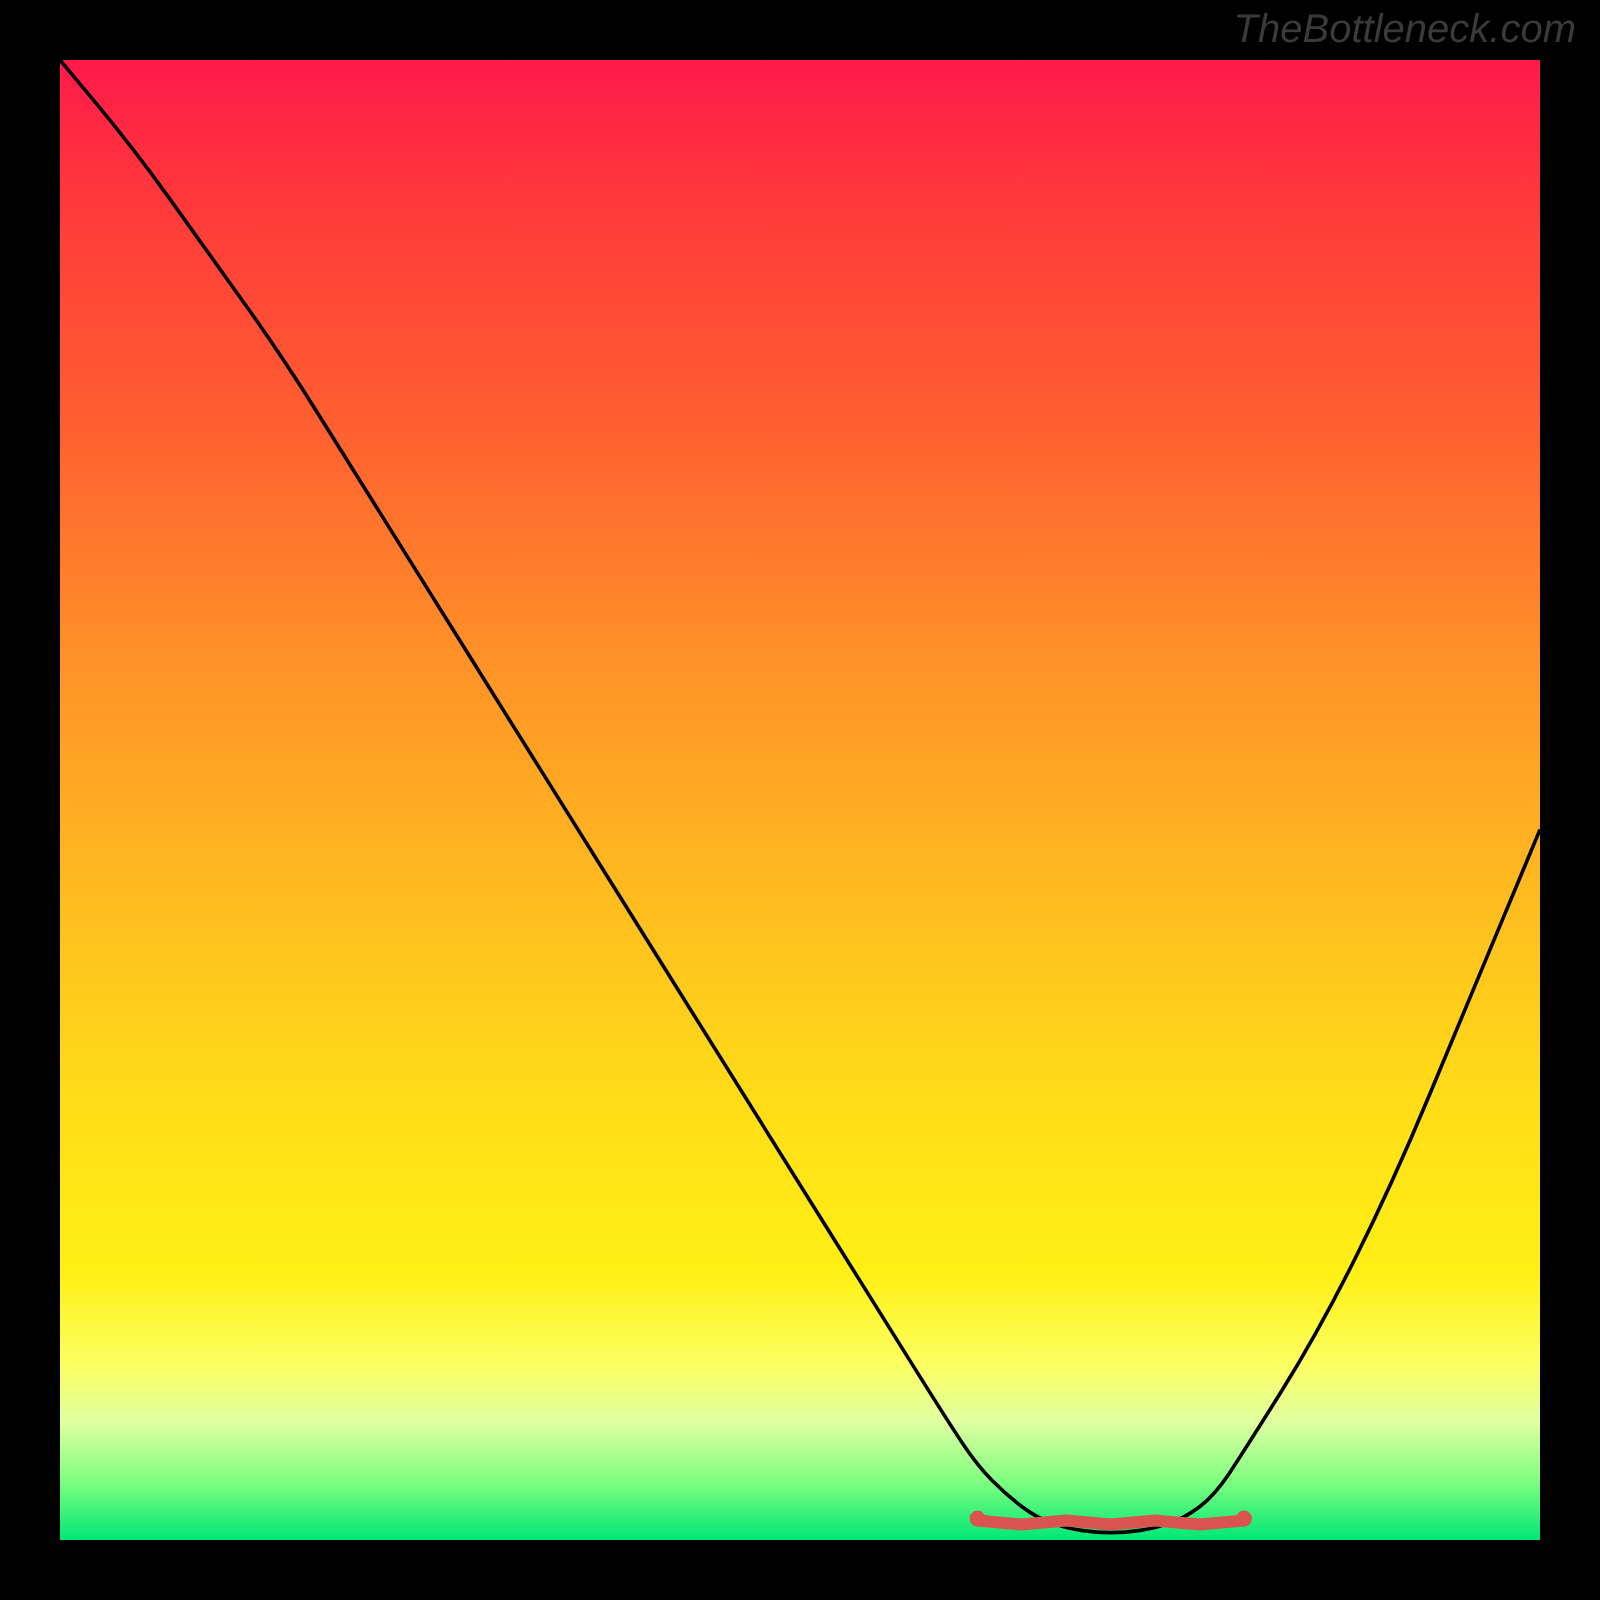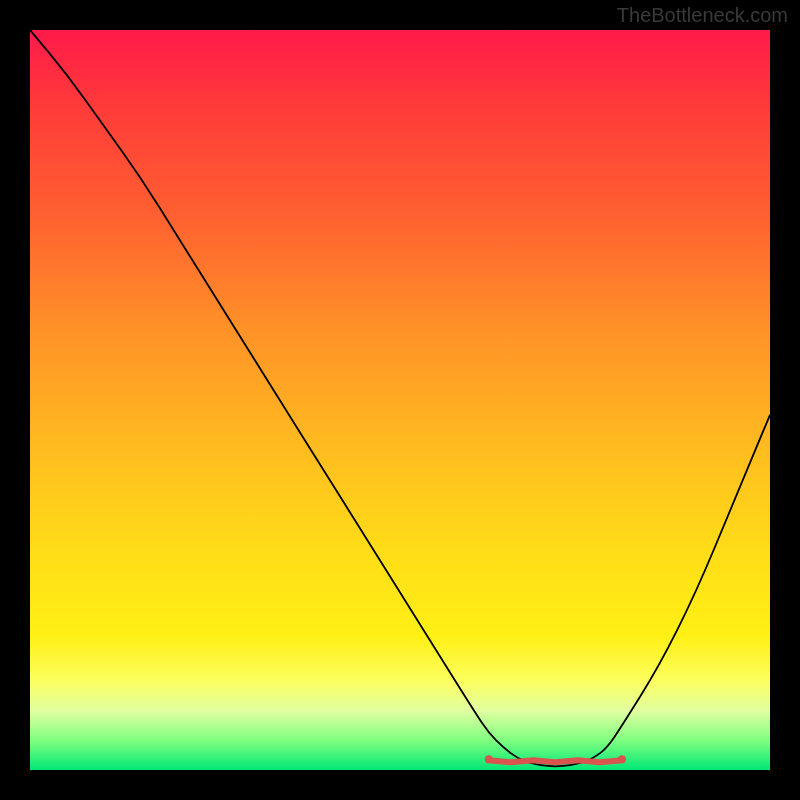--- a/index.html
+++ b/index.html
@@ -5,20 +5,21 @@
   * { margin: 0; padding: 0; box-sizing: border-box; }
   body { width: 800px; height: 800px; background: #000; position: relative; font-family: Arial, sans-serif; }
   .watermark {
     position: absolute;
     top: 4px;
     right: 12px;
     color: #3a3a3a;
     font-size: 20px;
     font-weight: 500;
     z-index: 10;
+    font-style: italic;
   }
   .plot-area {
     position: absolute;
     left: 30px;
     top: 30px;
     width: 740px;
     height: 740px;
     overflow: hidden;
   }
   .gradient-bg {

